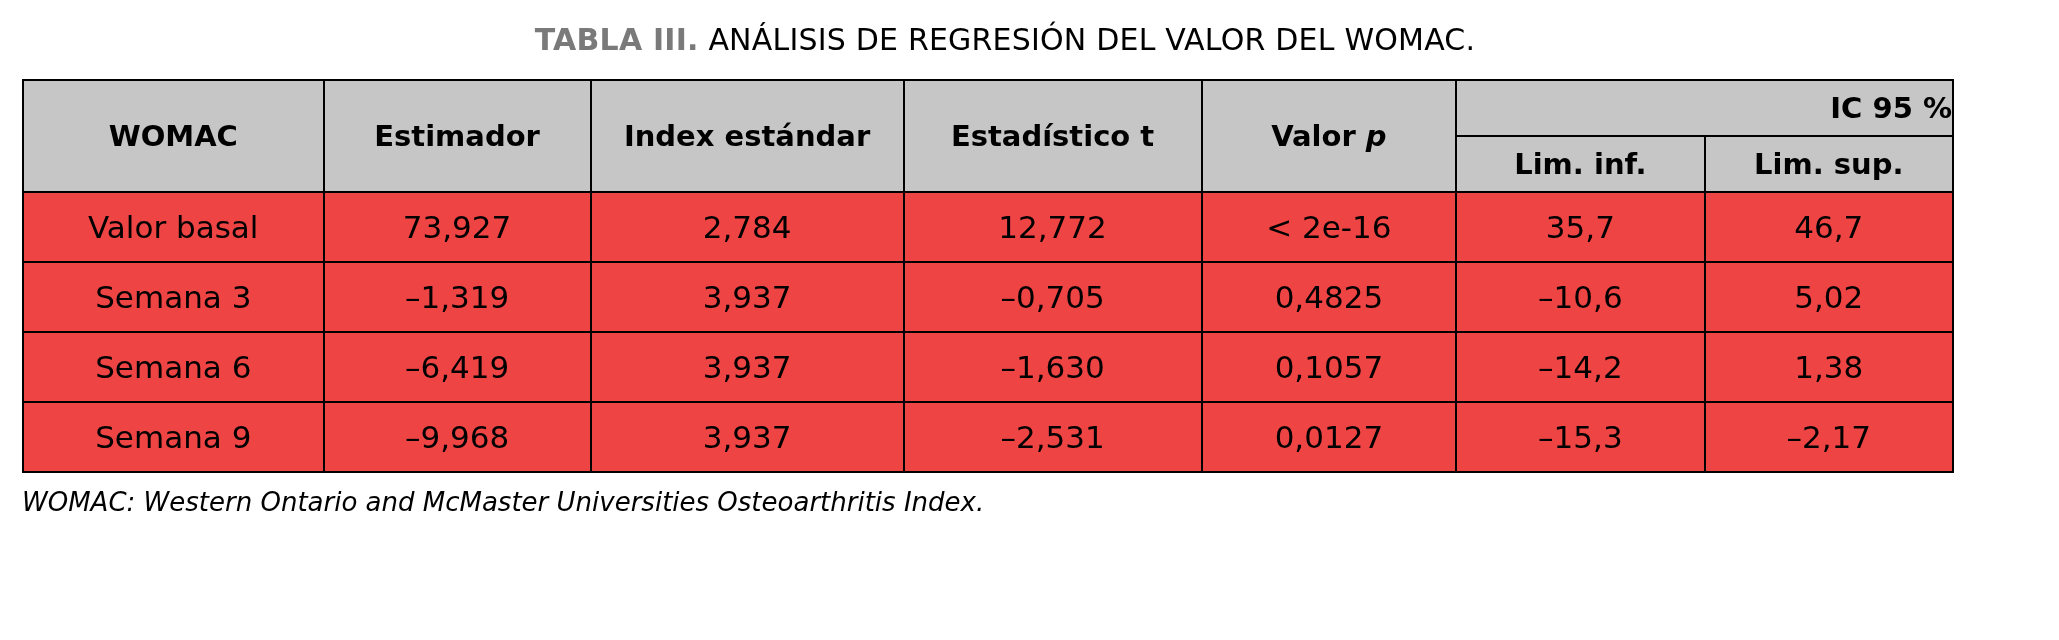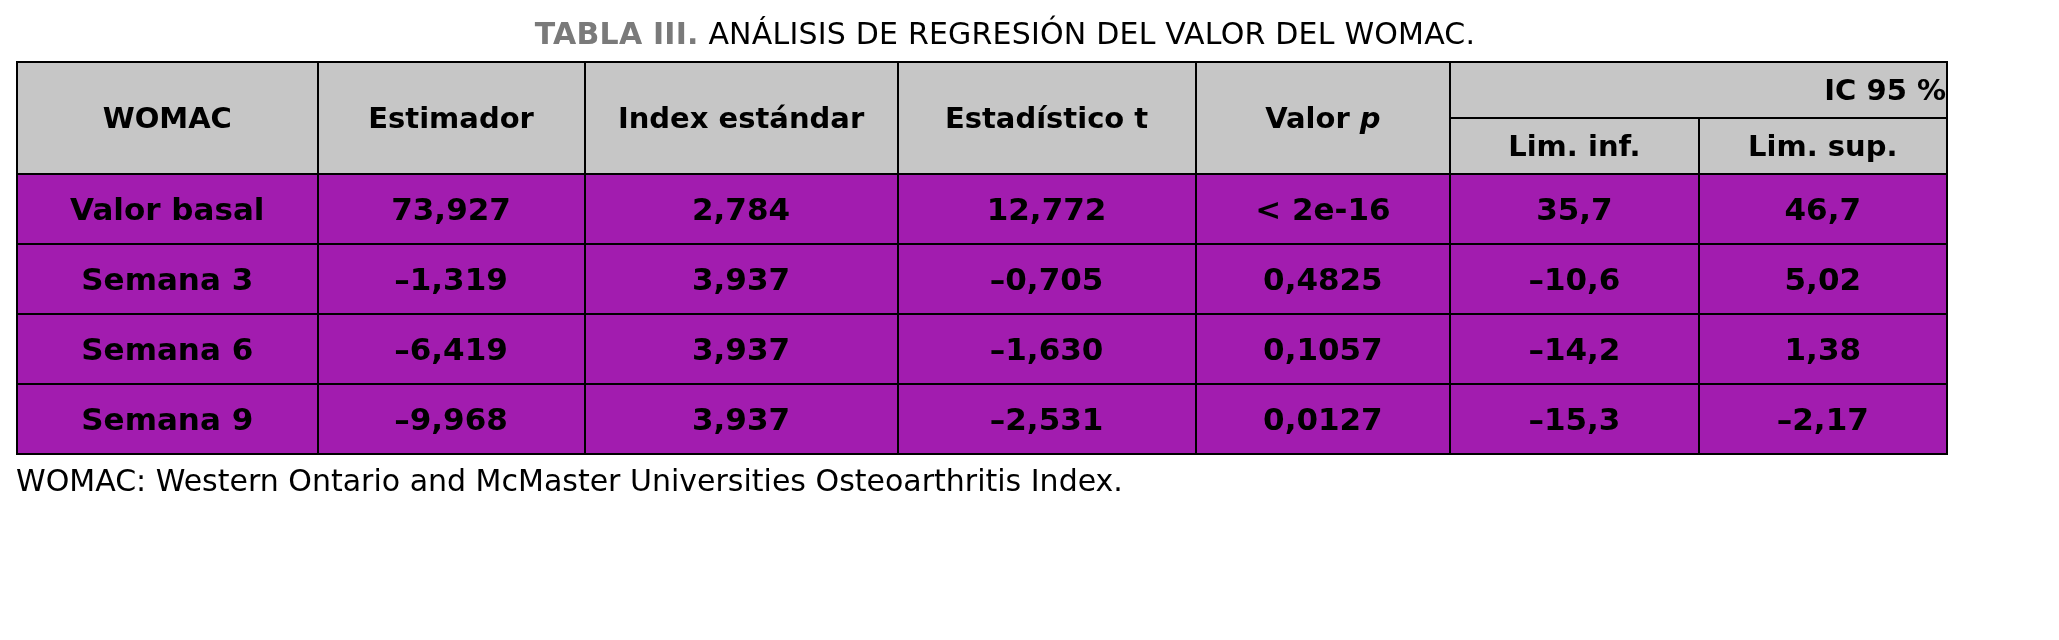--- a/index.html
+++ b/index.html
@@ -10,39 +10,39 @@
   body {
     width: 2059px;
     height: 640px;
     font-family: "DejaVu Sans", sans-serif;
     color: #000000;
     overflow: hidden;
   }
   .page {
     width: 2010px;
     box-sizing: border-box;
-    padding: 2px;
+    padding: 8px;
   }
   .caption {
     text-align: center;
     font-size: 30px;
     letter-spacing: 0.2px;
     padding: 14px 0 10px 0;
     white-space: nowrap;
   }
   .caption .tbl-num {
     color: #7a7a7a;
     font-weight: bold;
   }
   .caption .cap-text {
     color: #000000;
   }
   table.reg {
     border-collapse: collapse;
-    margin: 0 14px;
+    margin: 12px 14px;
     width: 1932px;
     table-layout: fixed;
   }
   table.reg th, table.reg td {
     border: 2px solid #000000;
     text-align: center;
     vertical-align: middle;
     font-size: 29px;
     padding: 0;
     height: 68px;
@@ -53,31 +53,32 @@
     font-size: 29px;
   }
   table.reg thead th.ic-top {
     height: 54px;
     text-align: right;
   }
   table.reg thead th.ic-sub {
     height: 54px;
   }
   table.reg tbody td {
-    background: #a21caf;
-    font-weight: bold;
+    background: #ef4444;
+    font-weight: normal;
     height: 68px;
     font-size: 31px;
   }
   .ital {
     font-style: italic;
   }
   .notes {
     margin: 6px 14px 0 14px;
-    font-size: 30px;
+    font-style: italic;
+    font-size: 26px;
     line-height: 1.32;
     max-width: 1940px;
   }
   .notes div {
     white-space: normal;
   }
   
   col.c1 { width: 242px; }
   col.c2 { width: 215px; }
   col.c3 { width: 252px; }

